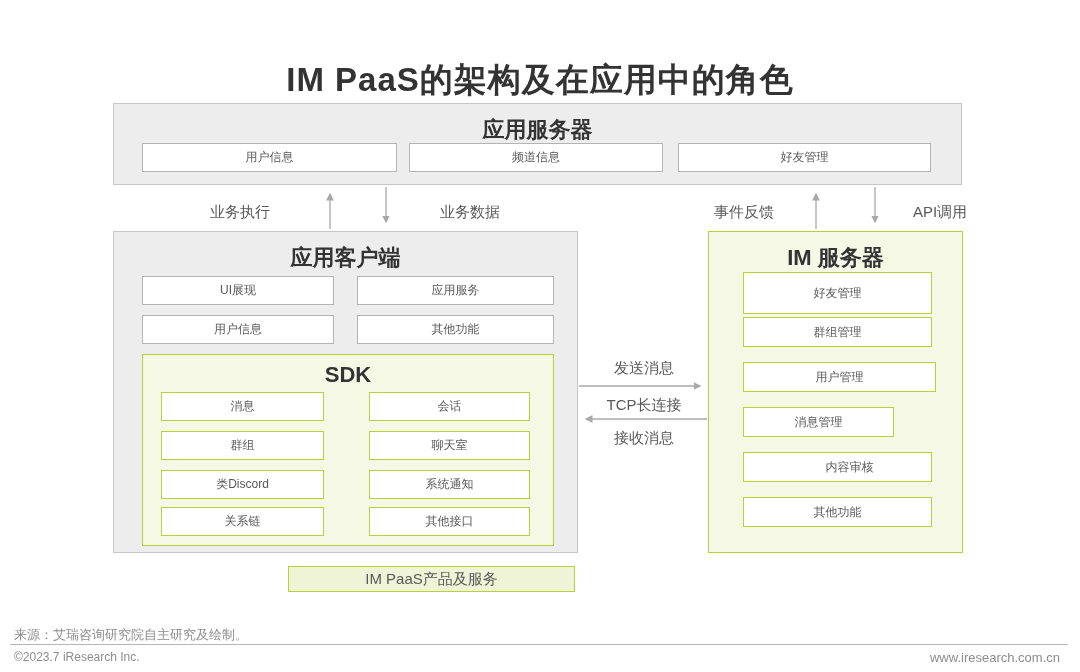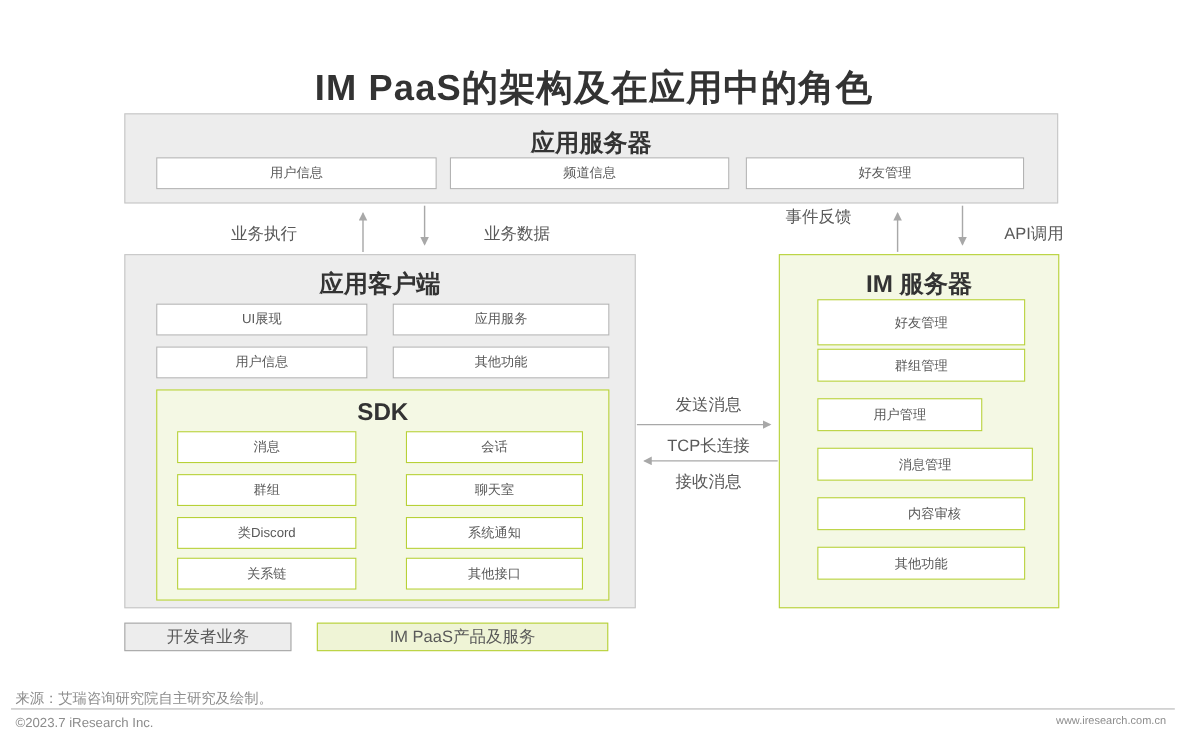--- a/index.html
+++ b/index.html
@@ -37,39 +37,39 @@
     font-size:15px;color:var(--box_text);
   }
   .legend.gray{background:var(--gray_fill);border:1px solid var(--legend_gray_border);}
   .legend.green{background:var(--legend_green_fill);border:1px solid var(--green_border);}
   #arrows{position:absolute;top:0;left:0;pointer-events:none;}
   #arrows line{stroke:var(--arrow);stroke-width:1.3;}
   #arrows .ah{fill:var(--arrow);}
   .footer-source{position:absolute;left:14px;top:626px;font-size:13px;color:var(--footer_text);}
   .footer-line{position:absolute;left:10px;top:644px;width:1058px;height:1px;background:#b5b5b5;}
   .footer-copy{position:absolute;left:14px;top:650px;font-size:12px;color:var(--footer_text);}
-  .footer-web{position:absolute;right:20px;top:650px;font-size:10px;color:var(--footer_text);}
+  .footer-web{position:absolute;right:20px;top:650px;font-size:13px;color:var(--footer_text);}
 </style>
 </head>
 <body>
 
 <div id="page">
 
   <div class="title">IM PaaS的架构及在应用中的角色</div>
 
   <div class="bigbox gray" style="left:113px;top:103px;width:849px;height:82px;">
     <div class="box-title" style="top:11px;">应用服务器</div>
     <div class="mod grayb" style="left:28px;top:39px;width:255px;height:29px;">用户信息</div>
     <div class="mod grayb" style="left:295px;top:39px;width:254px;height:29px;">频道信息</div>
     <div class="mod grayb" style="left:564px;top:39px;width:253px;height:29px;">好友管理</div>
   </div>
 
   <div class="flow-label" style="left:180px;top:203px;">业务执行</div>
   <div class="flow-label" style="left:410px;top:203px;">业务数据</div>
-  <div class="flow-label" style="left:684px;top:188px;">事件反馈</div>
+  <div class="flow-label" style="left:684px;top:203px;">事件反馈</div>
   <div class="flow-label" style="left:880px;top:203px;">API调用</div>
 
   <div class="bigbox gray" style="left:113px;top:231px;width:465px;height:322px;">
     <div class="box-title" style="top:11px;">应用客户端</div>
     <div class="mod grayb" style="left:28px;top:44px;width:192px;height:29px;">UI展现</div>
     <div class="mod grayb" style="left:243px;top:44px;width:197px;height:29px;">应用服务</div>
     <div class="mod grayb" style="left:28px;top:83px;width:192px;height:29px;">用户信息</div>
     <div class="mod grayb" style="left:243px;top:83px;width:197px;height:29px;">其他功能</div>
 
     <div class="bigbox green" style="left:28px;top:122px;width:412px;height:192px;">
@@ -86,28 +86,27 @@
   </div>
 
   <div class="flow-label" style="left:584px;top:359px;text-align:center;">发送消息</div>
   <div class="flow-label" style="left:584px;top:396px;">TCP长连接</div>
   <div class="flow-label" style="left:584px;top:429px;">接收消息</div>
 
   <div class="bigbox green" style="left:708px;top:231px;width:255px;height:322px;">
     <div class="box-title" style="top:11px;">IM 服务器</div>
     <div class="mod greenb" style="left:34px;top:40px;width:189px;height:42px;">好友管理</div>
     <div class="mod greenb" style="left:34px;top:85px;width:189px;height:30px;">群组管理</div>
-    <div class="mod greenb" style="left:34px;top:130px;width:150px;height:30px;">用户管理</div>
-    <div class="mod greenb" style="left:34px;top:175px;width:196px;height:30px;">消息管理</div>
+    <div class="mod greenb" style="left:34px;top:130px;width:193px;height:30px;">用户管理</div>
+    <div class="mod greenb" style="left:34px;top:175px;width:151px;height:30px;">消息管理</div>
     <div class="mod greenb" style="left:34px;top:220px;width:189px;height:30px;padding-left:24px;">内容审核</div>
     <div class="mod greenb" style="left:34px;top:265px;width:189px;height:30px;">其他功能</div>
   </div>
 
-  <div class="legend gray" style="left:113px;top:566px;width:152px;">开发者业务</div>
-  <div class="legend green" style="left:288px;top:566px;width:265px;">IM PaaS产品及服务</div>
+  <div class="legend green" style="left:288px;top:566px;width:287px;">IM PaaS产品及服务</div>
 
   <svg id="arrows" width="1080" height="672">
     <defs>
       <marker id="ah" markerWidth="8" markerHeight="8" refX="5" refY="3" orient="auto" markerUnits="strokeWidth">
         <path class="ah" d="M0,0 L6,3 L0,6 Z"></path>
       </marker>
     </defs>
     <line x1="330" y1="229" x2="330" y2="194" marker-end="url(#ah)"></line>
     <line x1="386" y1="187" x2="386" y2="222" marker-end="url(#ah)"></line>
     <line x1="816" y1="229" x2="816" y2="194" marker-end="url(#ah)"></line>

